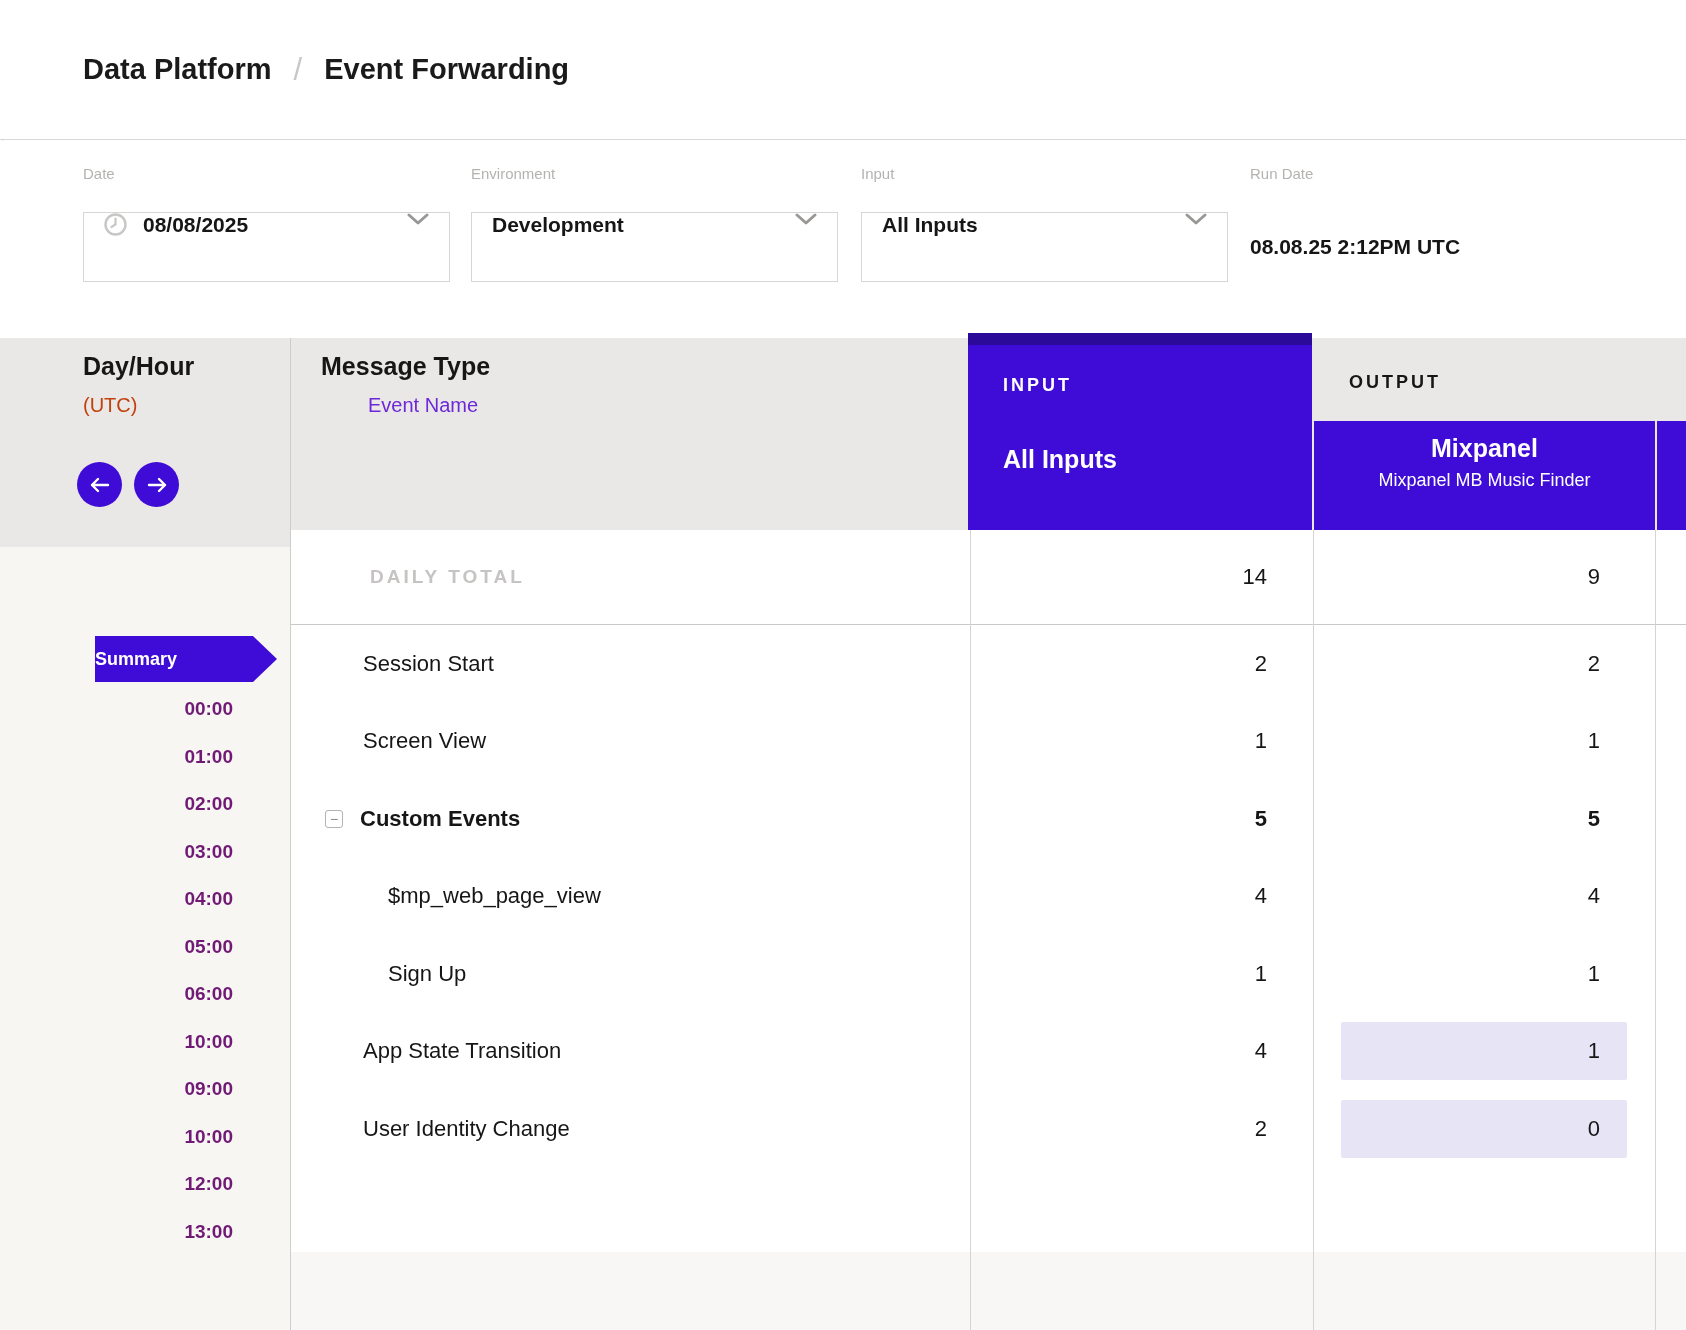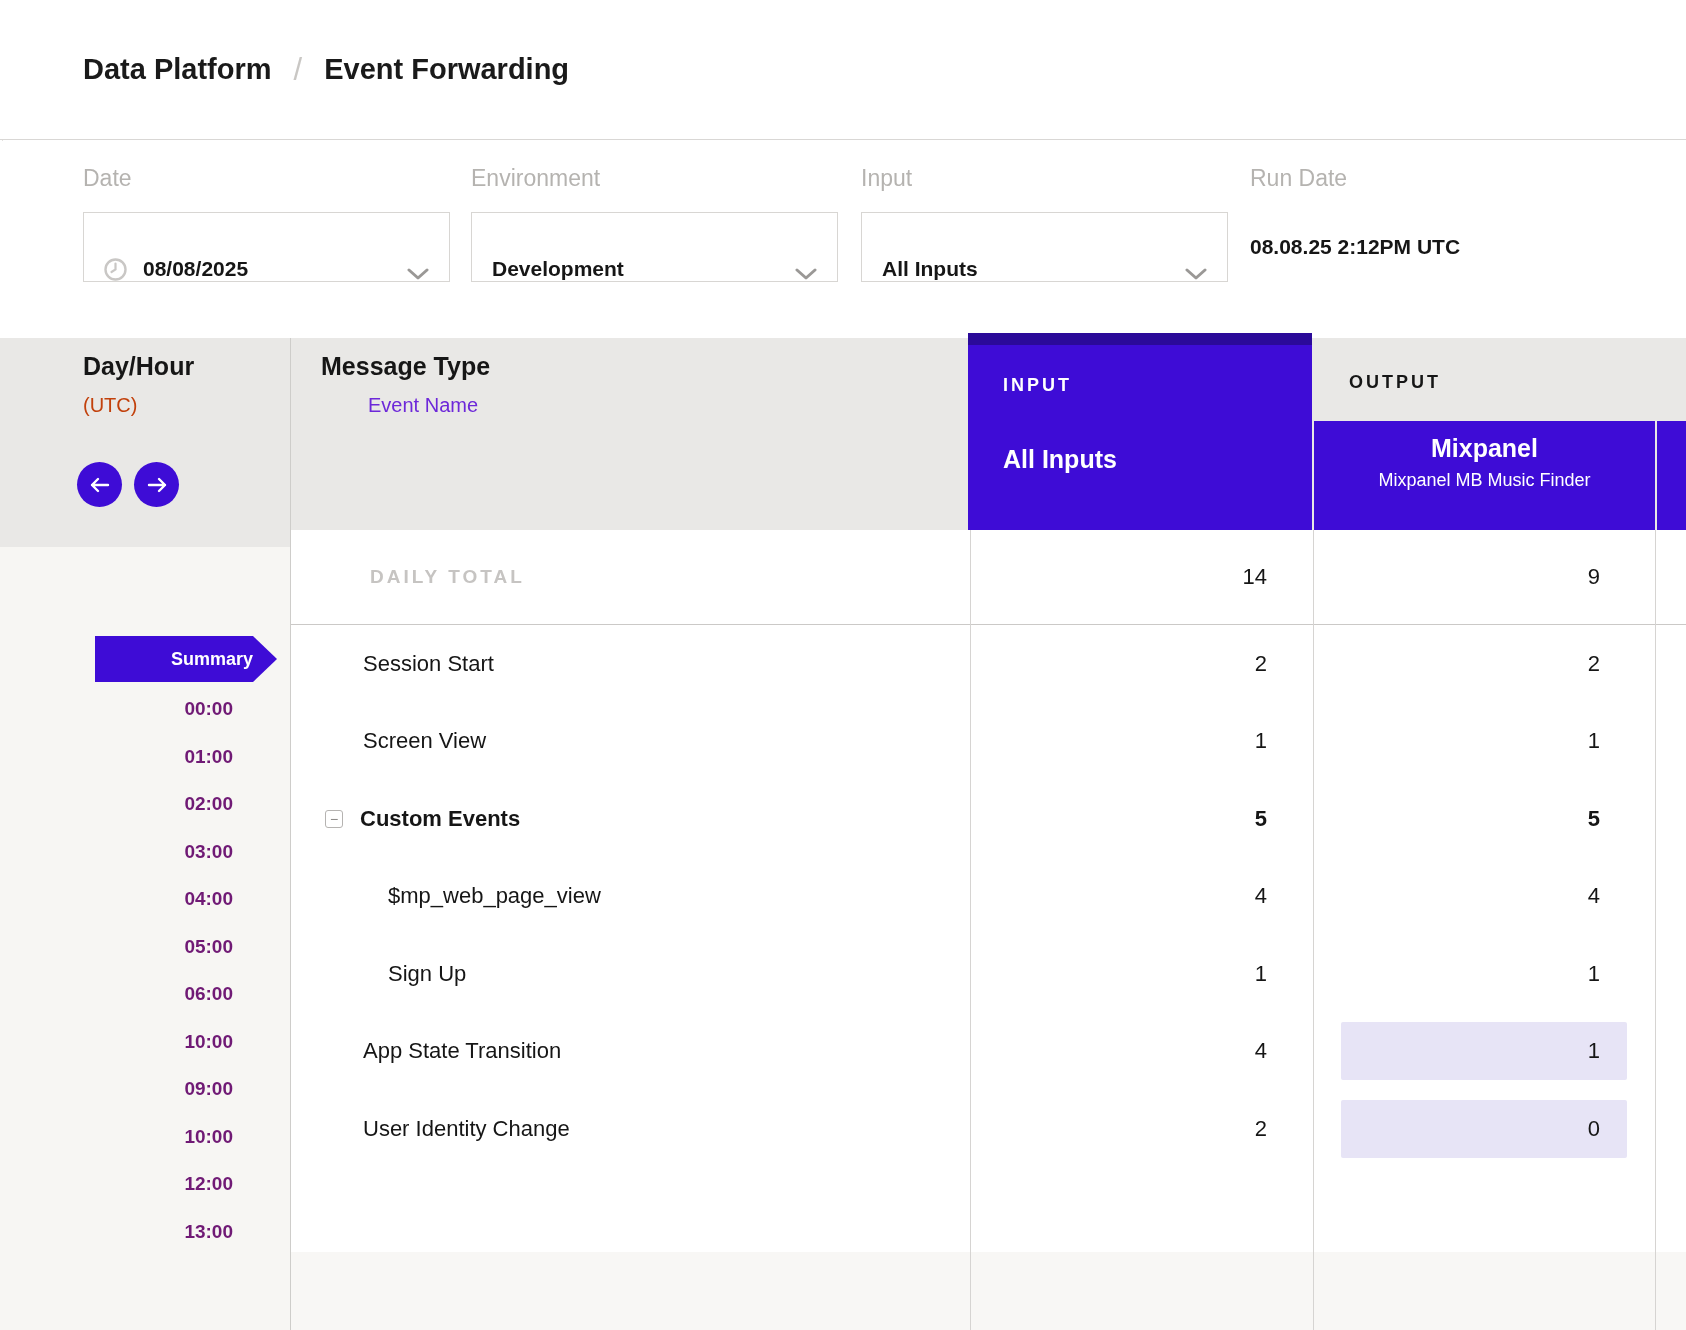--- a/index.html
+++ b/index.html
@@ -13,22 +13,22 @@
   
   .left-edge { left:2px; top:0; width:1px; height:1330px; background:#e3e1de; }
 
   
   .topbar { left:0; top:0; width:1686px; height:140px; background:#fff; border-bottom:1px solid #d9d7d5; display:flex; align-items:center; }
   .crumbs { margin-left:83px; display:flex; align-items:center; font-size:29px; font-weight:bold; color:#1a1a1a; }
   .crumb-sep { color:#c9c7c4; font-weight:normal; font-size:31px; padding:0 22px; }
 
   
   .filterbar { left:0; top:141px; width:1686px; height:197px; background:#fff; }
-  .f-label { position:absolute; top:24px; font-size:23px; color:#b5b3b0; }
-  .f-box { position:absolute; top:71px; width:367px; height:70px; border:1px solid #d8d6d3; background:#fff; display:flex; align-items:flex-end; padding:0 20px; }
+  .f-label { position:absolute; top:24px; font-size:15px; color:#b5b3b0; }
+  .f-box { position:absolute; top:71px; width:367px; height:70px; border:1px solid #d8d6d3; background:#fff; display:flex; align-items:flex-start; padding:0 20px; }
   .f-value { font-size:21px; font-weight:bold; color:#161616; }
   .f-chev { margin-left:auto; display:flex; align-items:center; }
   .f-group-date  { left:83px; }
   .f-group-env   { left:471px; }
   .f-group-input { left:861px; }
   .f-group-run   { left:1250px; }
   .clock { margin-right:16px; display:flex; align-items:center; }
   .run-value { position:absolute; top:71px; height:70px; display:flex; align-items:center; font-size:21px; font-weight:bold; }
 
   
@@ -70,21 +70,21 @@
   .lvl0 { left:73px; }
   .lvl0i { left:70px; }
   .lvl1 { left:98px; }
   .collapse { position:absolute; left:35px; top:50%; transform:translateY(-50%); width:18px; height:18px; border:1px solid #b5b3b1; border-radius:3px; color:#8a8886; font-size:14px; line-height:16px; text-align:center; background:#fff; cursor:pointer; }
 
   
   .bottom-band { left:290px; top:1252px; width:1396px; height:78px; background:#f8f7f5; }
 
   
   .timeline-col { left:0; top:547px; width:290px; height:783px; background:#f7f6f3; }
-  .summary-flag { position:absolute; left:95px; top:89px; width:158px; height:46px; background:#3e0cd6; color:#fff; font-size:18px; font-weight:bold; display:flex; align-items:center; justify-content:flex-end; cursor:pointer; }
+  .summary-flag { position:absolute; left:95px; top:89px; width:158px; height:46px; background:#3e0cd6; color:#fff; font-size:18px; font-weight:bold; display:flex; align-items:center; justify-content:flex-start; cursor:pointer; }
   .summary-flag .tip { position:absolute; left:158px; top:0; width:0; height:0; border-top:23px solid transparent; border-bottom:23px solid transparent; border-left:24px solid #3e0cd6; }
   .hours { position:absolute; left:0; top:138px; width:233px; }
   .hour { height:47.5px; line-height:47.5px; text-align:right; font-size:19px; font-weight:bold; color:#701a75; cursor:pointer; }
 
   
   .vline { width:1px; background:#cecdca; }
   .vl-1 { left:290px;  top:338px; height:992px; }
   .vl-2 { left:970px;  top:530px; height:800px; background:#d6d4d2; }
   .vl-3 { left:1313px; top:530px; height:800px; background:#d6d4d2; }
   .vl-4 { left:1655px; top:530px; height:800px; background:#d6d4d2; }

